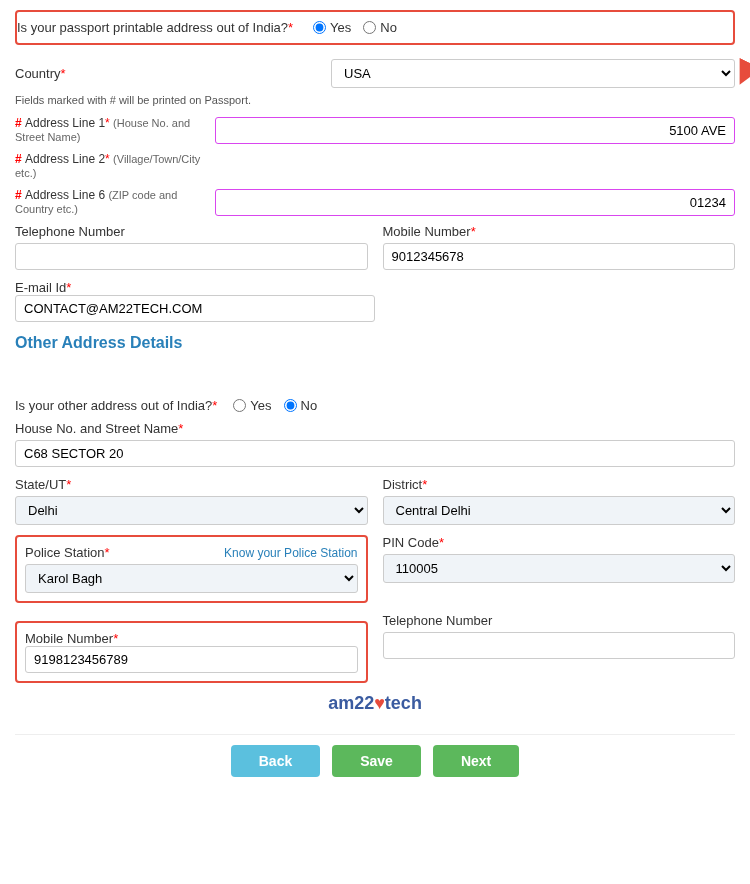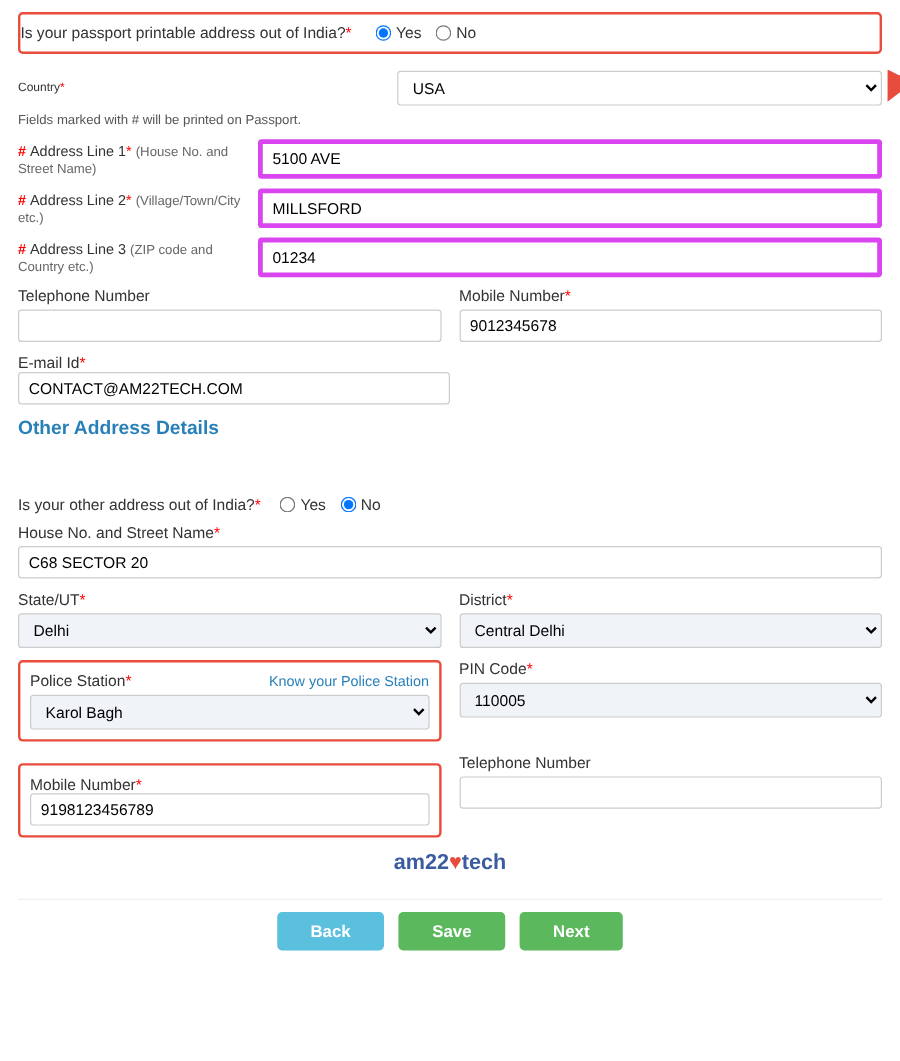--- a/index.html
+++ b/index.html
@@ -66,23 +66,24 @@
       width: 200px;
       flex-shrink: 0;
     }
     .address-label .sub-label {
       font-size: 11px;
       color: #666;
     }
     .input-text {
       flex: 1;
       padding: 5px 8px;
-      border: 4px solid #d946ef;
+      border: 1px solid #d946ef;
       border-radius: 3px;
       font-size: 13px;
+      text-align: right;
     }
     .two-col {
       display: flex;
       gap: 15px;
       margin-bottom: 10px;
     }
     .col-half {
       flex: 1;
       display: flex;
       flex-direction: column;
@@ -177,21 +178,21 @@
       background: #5cb85c;
       color: #fff;
     }
     .country-row {
       display: flex;
       align-items: center;
       justify-content: space-between;
       margin-bottom: 6px;
     }
     .country-row-label {
-      font-size: 10px;
+      font-size: 13px;
       font-weight: 500;
     }
     .country-select-wrap {
       position: relative;
       display: flex;
       align-items: center;
     }
     input[type="radio"] {
       cursor: pointer;
     }
@@ -251,26 +252,25 @@
         <span class="sub-label"> (House No. and Street Name)</span>
       </div>
       <input type="text" class="input-text" value="5100 AVE" style="">
     </div>
 
     <div class="address-row">
       <div class="address-label">
         <span style="color:red;font-weight:bold;"># </span><span>Address Line 2</span><span class="required-star">*</span>
         <span class="sub-label"> (Village/Town/City etc.)</span>
       </div>
-      <input type="text" class="input-text" value="MILLSFORD" style="">
     </div>
 
     <div class="address-row">
       <div class="address-label">
-        <span style="color:red;font-weight:bold;"># </span><span>Address Line 3</span>
+        <span style="color:red;font-weight:bold;"># </span><span>Address Line 6</span>
         <span class="sub-label"> (ZIP code and Country etc.)</span>
       </div>
       <input type="text" class="input-text" value="01234" style="">
     </div>
 
     <div class="two-col">
       <div class="col-half">
         <div class="field-label">Telephone Number</div>
         <input type="text" class="input-full" value="" style="">
       </div>

